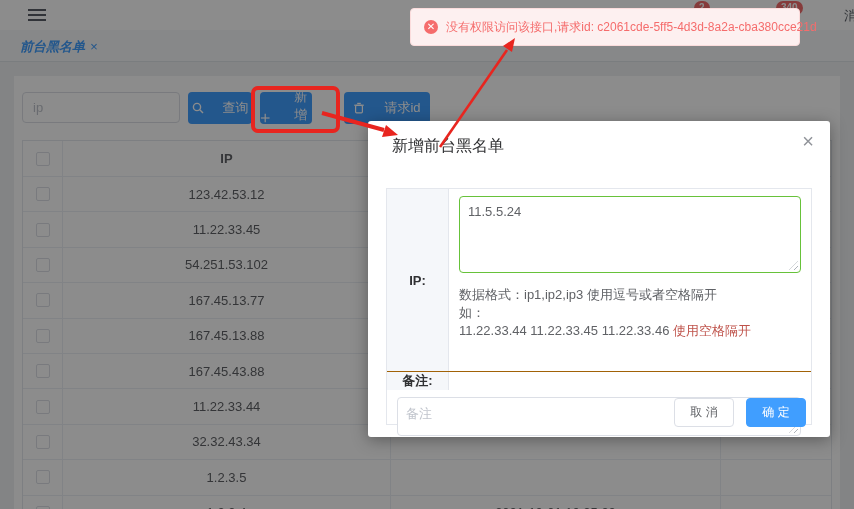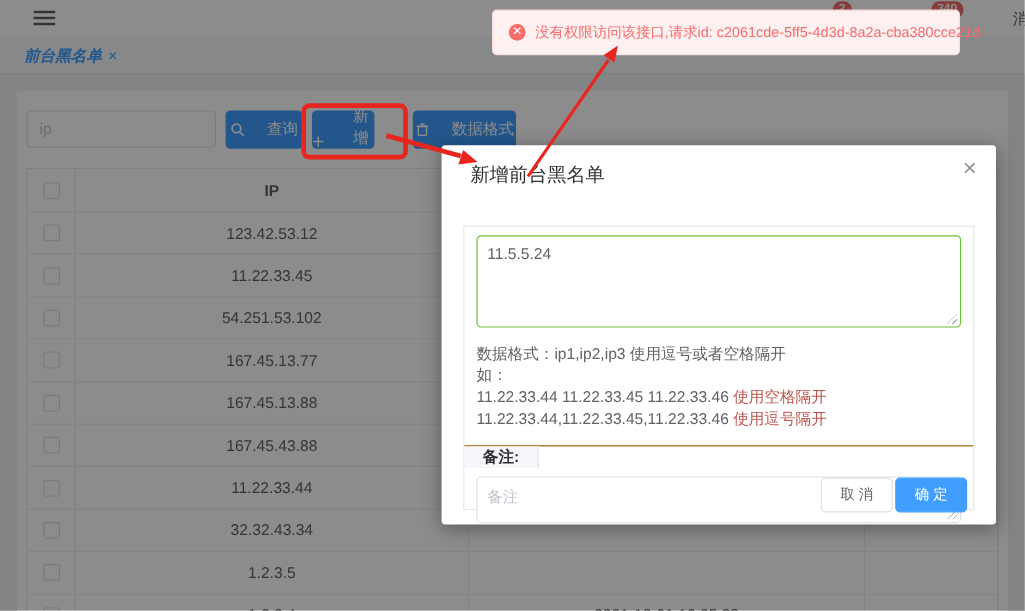--- a/index.html
+++ b/index.html
@@ -75,21 +75,21 @@
   textarea { display:block; width:100%; font-family:inherit; font-size:13px; color:#606266;
              border-radius:4px; padding:7px 8px; resize:none; outline:none; background:#fff; }
   .ta-ip { height:77px; border:1px solid #67c23a; }
   .ta-remark { height:39px; border:1px solid #dcdfe6; }
   .ta-remark::placeholder { color:#c0c4cc; }
   .resize-handle { position:absolute; right:3px; bottom:3px; width:9px; height:9px;
         background:repeating-linear-gradient(-45deg, transparent 0 2.5px, #aeb3ba 2.5px 3.5px);
         clip-path:polygon(100% 0, 100% 100%, 0 100%); pointer-events:none; }
   .help { margin-top:13px; font-size:13px; color:#606266; line-height:18px; }
   .help .red { color:#bf534b;margin-top:48px; }
-  .modal-footer { position:absolute; right:24px; bottom:10px; display:flex; gap:2px; }
+  .modal-footer { position:absolute; right:24px; bottom:10px; display:flex; gap:12px; }
   .btn-cancel { width:60px; height:29px; background:#fff; border:1px solid #dcdfe6;
                 border-radius:4px; color:#606266; font-size:12px; cursor:pointer;
                 font-family:inherit; }
   .btn-confirm { width:60px; height:29px; background:#409EFF; border:1px solid #409EFF;
                  border-radius:4px; color:#fff; font-size:12px; cursor:pointer;
                  font-family:inherit; }
 
   
   .toast { position:absolute; left:410px; top:8px; width:390px; height:38px;
            background:#fdf0f0; border:1px solid #fbdcdc; border-radius:4px; z-index:30;
@@ -142,21 +142,21 @@
       </svg>
       <span>新增</span>
     </button>
 
     <button class="btn btn-del">
       <svg width="12" height="12" viewBox="0 0 12 12">
         <rect x="2.6" y="3.4" width="6.8" height="7.4" rx="1" fill="none" stroke="#fff" stroke-width="1.2"></rect>
         <line x1="1.2" y1="3.2" x2="10.8" y2="3.2" stroke="#fff" stroke-width="1.2"></line>
         <line x1="4.2" y1="1.4" x2="7.8" y2="1.4" stroke="#fff" stroke-width="1.2"></line>
       </svg>
-      <span>数据格式</span>
+      <span>请求id</span>
     </button>
 
     <div class="table">
       <div class="trow thead">
         <div class="cell c-check">
             <span class="checkbox"></span>
           </div>
         <div class="cell c-ip">IP</div>
         <div class="cell c-dt"></div>
         <div class="cell c-act"></div>
@@ -247,30 +247,30 @@
 </div>
 
 <div class="overlay"></div>
 
 <div class="modal">
   <div class="modal-title">新增前台黑名单</div>
   <button class="modal-close">×</button>
 
   <div class="form-box">
     <div class="form-row row-ip">
+      <div class="label-col">IP:</div>
       <div class="field-col">
         <div class="ta-wrap">
           <textarea class="ta-ip" style="">11.5.5.24</textarea>
           <span class="resize-handle"></span>
         </div>
         <div class="help">
           <div>数据格式：ip1,ip2,ip3 使用逗号或者空格隔开</div>
           <div>如：</div>
           <div><span>11.22.33.44 11.22.33.45 11.22.33.46 </span><span class="red">使用空格隔开</span></div>
-          <div><span>11.22.33.44,11.22.33.45,11.22.33.46 </span><span class="red">使用逗号隔开</span></div>
         </div>
       </div>
     </div>
 
     <div class="form-row row-remark">
       <div class="label-col">备注:</div>
       <div class="field-col">
         <div class="ta-wrap">
           <textarea class="ta-remark" placeholder="备注" style=""></textarea>
           <span class="resize-handle"></span>

